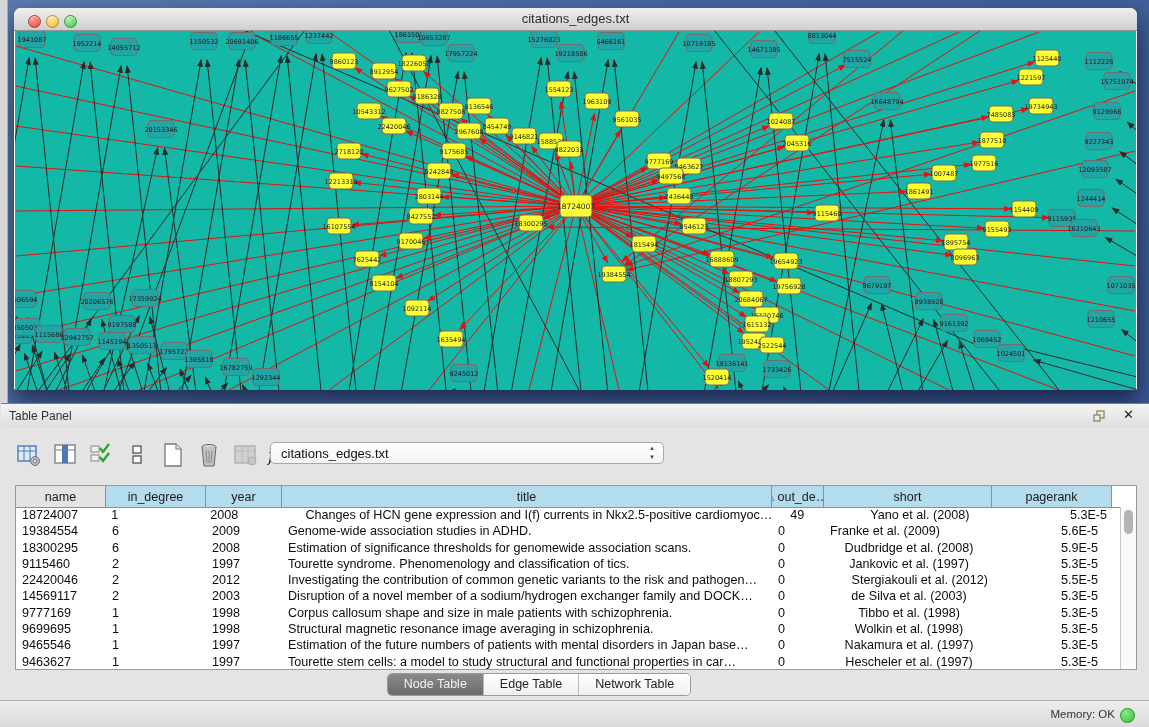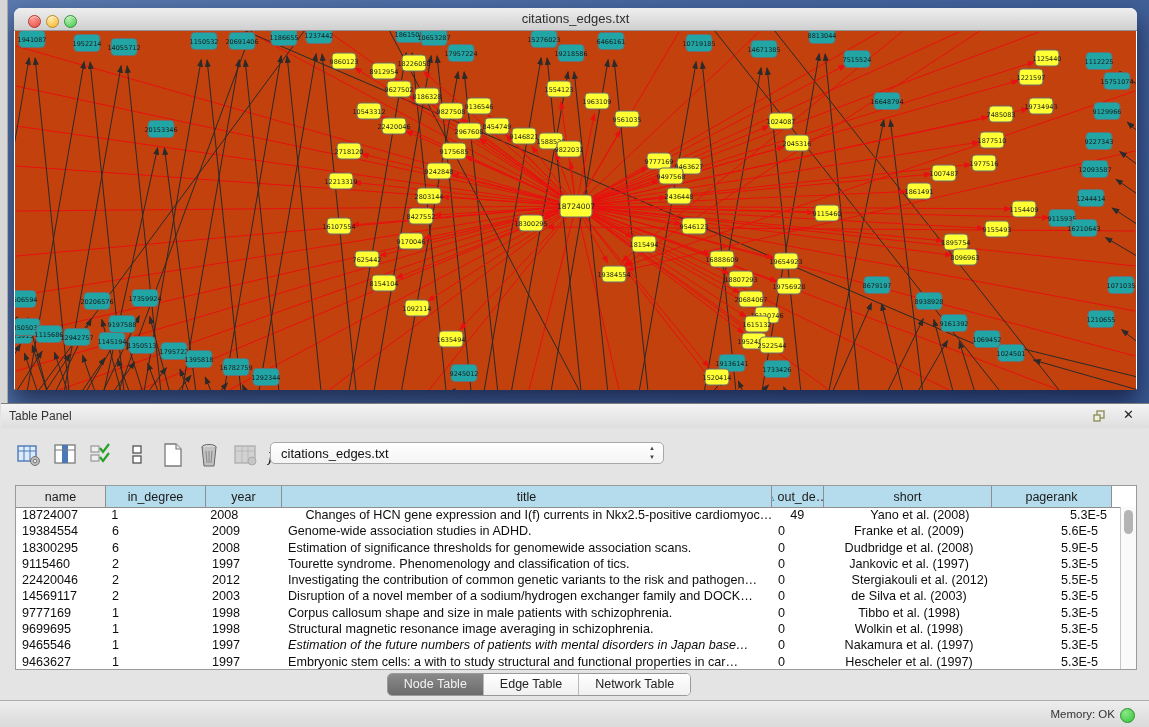--- a/index.html
+++ b/index.html
@@ -11,21 +11,21 @@
   .left-strip{position:absolute;left:0;top:0;width:7px;height:403px;background:#d6d6d6;border-right:1px solid #a8a8a8;}
   .net-window{position:absolute;left:14px;top:8px;width:1123px;height:382px;
               border-radius:7px 7px 2px 2px;box-shadow:0 12px 24px 2px rgba(0,0,25,.55);background:#fff;}
   .titlebar{position:absolute;left:0;top:0;width:100%;height:22px;border-radius:7px 7px 0 0;
             background:linear-gradient(#efefef,#cfcfcf);border-bottom:1px solid #949494;}
   .title{position:absolute;left:0;right:0;top:3px;text-align:center;font-size:13px;color:#2e2e2e;}
   .tl{position:absolute;top:7px;width:11px;height:11px;border-radius:50%;box-shadow:inset 0 1px 1px rgba(255,255,255,.7);}
   .tl.red{left:14px;background:radial-gradient(circle at 35% 30%,#ff9a92,#e2463d);border:1px solid #b1352c;}
   .tl.yellow{left:32px;background:radial-gradient(circle at 35% 30%,#ffe9a8,#f6b324);border:1px solid #b98a1d;}
   .tl.green{left:50px;background:radial-gradient(circle at 35% 30%,#b6f0b0,#39c544);border:1px solid #2b9433;}
-  .canvas{position:absolute;left:1px;top:23px;width:1121px;height:359px;background:#c2410c;overflow:hidden;}
+  .canvas{position:absolute;left:1px;top:23px;width:1121px;height:359px;background:#14b8a6;overflow:hidden;}
   .canvas svg{display:block;}
   
   .panel-titlebar{position:absolute;left:1px;top:403px;width:1149px;height:24px;
                   background:linear-gradient(#f4f4f4,#dedede);border-top:1px solid #7d7d7d;border-bottom:1px solid #bdbdbd;}
   .panel-title{position:absolute;left:8px;top:5px;font-size:12px;color:#333;}
   .float-btn{position:absolute;right:44px;top:5px;width:14px;height:14px;cursor:default;}
   .close-btn{position:absolute;right:16px;top:3px;font-size:13px;font-weight:bold;color:#222;cursor:default;}
   .panel-body{position:absolute;left:0;top:428px;width:1149px;height:272px;background:#e4e4e4;}
   .toolbar{position:absolute;left:15px;top:12px;height:30px;display:flex;align-items:center;gap:9px;}
   .tool{width:27px;height:27px;display:flex;align-items:center;justify-content:center;}
@@ -850,21 +850,21 @@
           <div class="td" style="width: 52px;">49</div>
           <div class="td" style="width: 168px; text-align: center;">Yano et al. (2008)</div>
           <div class="td" style="width: 120px; text-align: right; padding-right: 14px;">5.3E-5</div>
         </div>
         <div class="tr">
           <div class="td" style="width: 90px;">19384554</div>
           <div class="td" style="width: 100px;">6</div>
           <div class="td" style="width: 76px;">2009</div>
           <div class="td" style="width: 490px;">Genome-wide association studies in ADHD.</div>
           <div class="td" style="width: 52px;">0</div>
-          <div class="td" style="width: 168px; text-align: center;">Franke et al. (2009)</div>
+          <div class="td" style="width: 168px; ">Franke et al. (2009)</div>
           <div class="td" style="width: 120px; text-align: right; padding-right: 14px;">5.6E-5</div>
         </div>
         <div class="tr">
           <div class="td" style="width: 90px;">18300295</div>
           <div class="td" style="width: 100px;">6</div>
           <div class="td" style="width: 76px;">2008</div>
           <div class="td" style="width: 490px;">Estimation of significance thresholds for genomewide association scans.</div>
           <div class="td" style="width: 52px;">0</div>
           <div class="td" style="width: 168px; text-align: center;">Dudbridge et al. (2008)</div>
           <div class="td" style="width: 120px; text-align: right; padding-right: 14px;">5.9E-5</div>
@@ -911,30 +911,30 @@
           <div class="td" style="width: 76px;">1998</div>
           <div class="td" style="width: 490px;">Structural magnetic resonance image averaging in schizophrenia.</div>
           <div class="td" style="width: 52px;">0</div>
           <div class="td" style="width: 168px; text-align: center;">Wolkin et al. (1998)</div>
           <div class="td" style="width: 120px; text-align: right; padding-right: 14px;">5.3E-5</div>
         </div>
         <div class="tr">
           <div class="td" style="width: 90px;">9465546</div>
           <div class="td" style="width: 100px;">1</div>
           <div class="td" style="width: 76px;">1997</div>
-          <div class="td" style="width: 490px; font-style: italic;">Estimation of the future numbers of patients with mental disorders in Japan base…</div>
+          <div class="td" style="width: 490px;">Estimation of the future numbers of patients with mental disorders in Japan base…</div>
           <div class="td" style="width: 52px;">0</div>
           <div class="td" style="width: 168px; text-align: center;">Nakamura et al. (1997)</div>
           <div class="td" style="width: 120px; text-align: right; padding-right: 14px;">5.3E-5</div>
         </div>
         <div class="tr">
           <div class="td" style="width: 90px;">9463627</div>
           <div class="td" style="width: 100px;">1</div>
           <div class="td" style="width: 76px;">1997</div>
-          <div class="td" style="width: 490px;">Embryonic stem cells: a with to study structural and functional properties in car…</div>
+          <div class="td" style="width: 490px;">Tourette stem cells: a model to study structural and functional properties in car…</div>
           <div class="td" style="width: 52px;">0</div>
           <div class="td" style="width: 168px; text-align: center;">Hescheler et al. (1997)</div>
           <div class="td" style="width: 120px; text-align: right; padding-right: 14px;">5.3E-5</div>
         </div>
       </div>
     <div class="scroll">
       <div class="thumb"></div>
     </div>
   </div>
 

